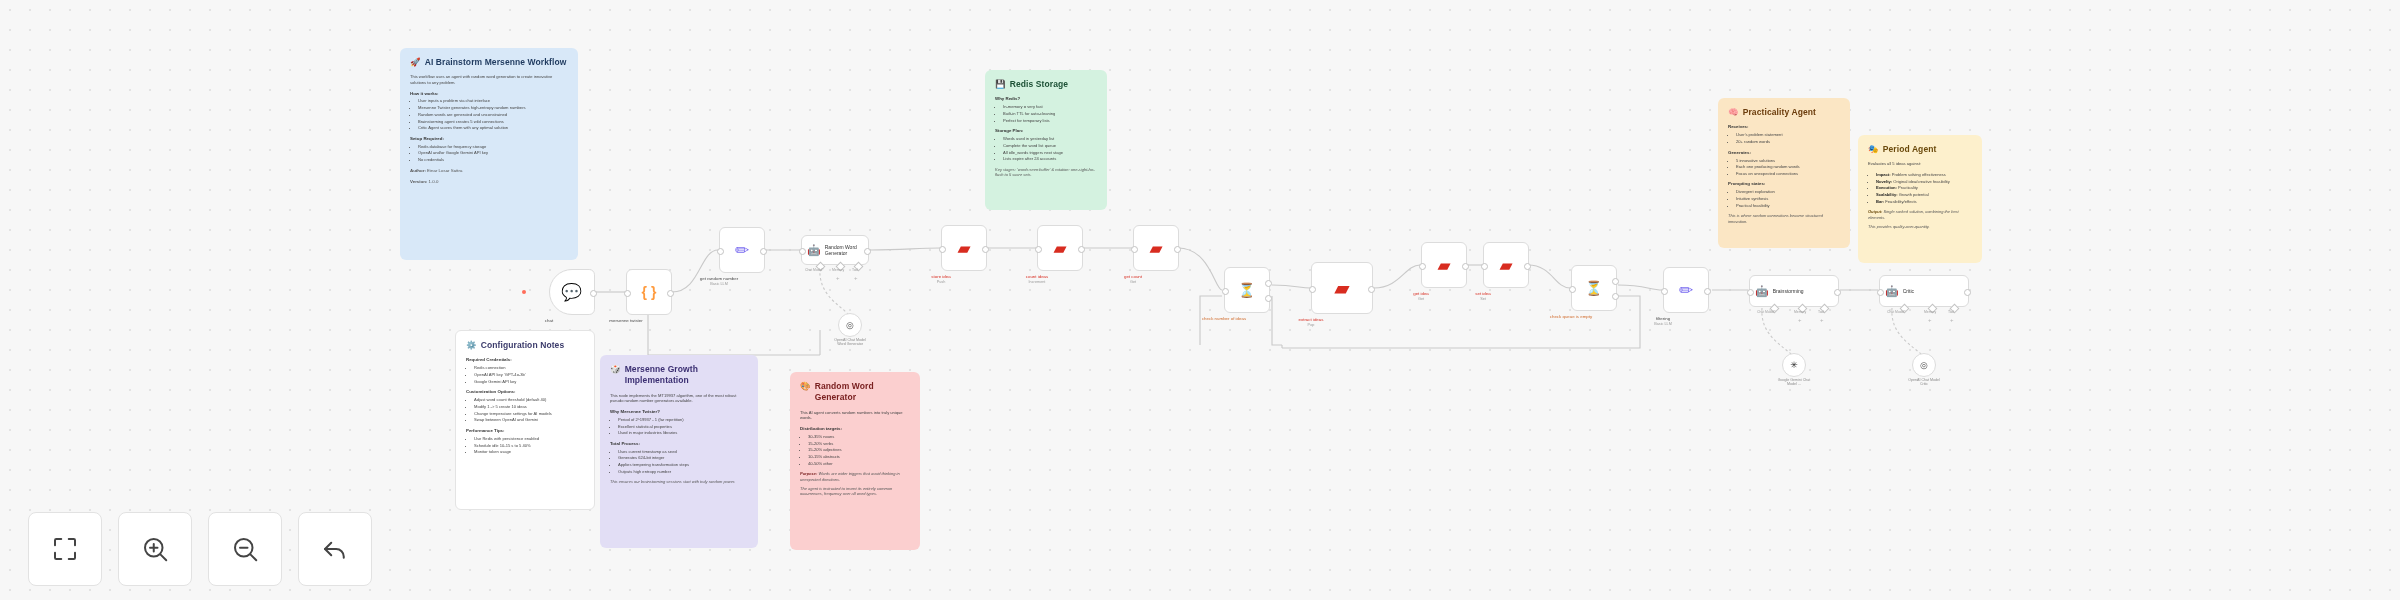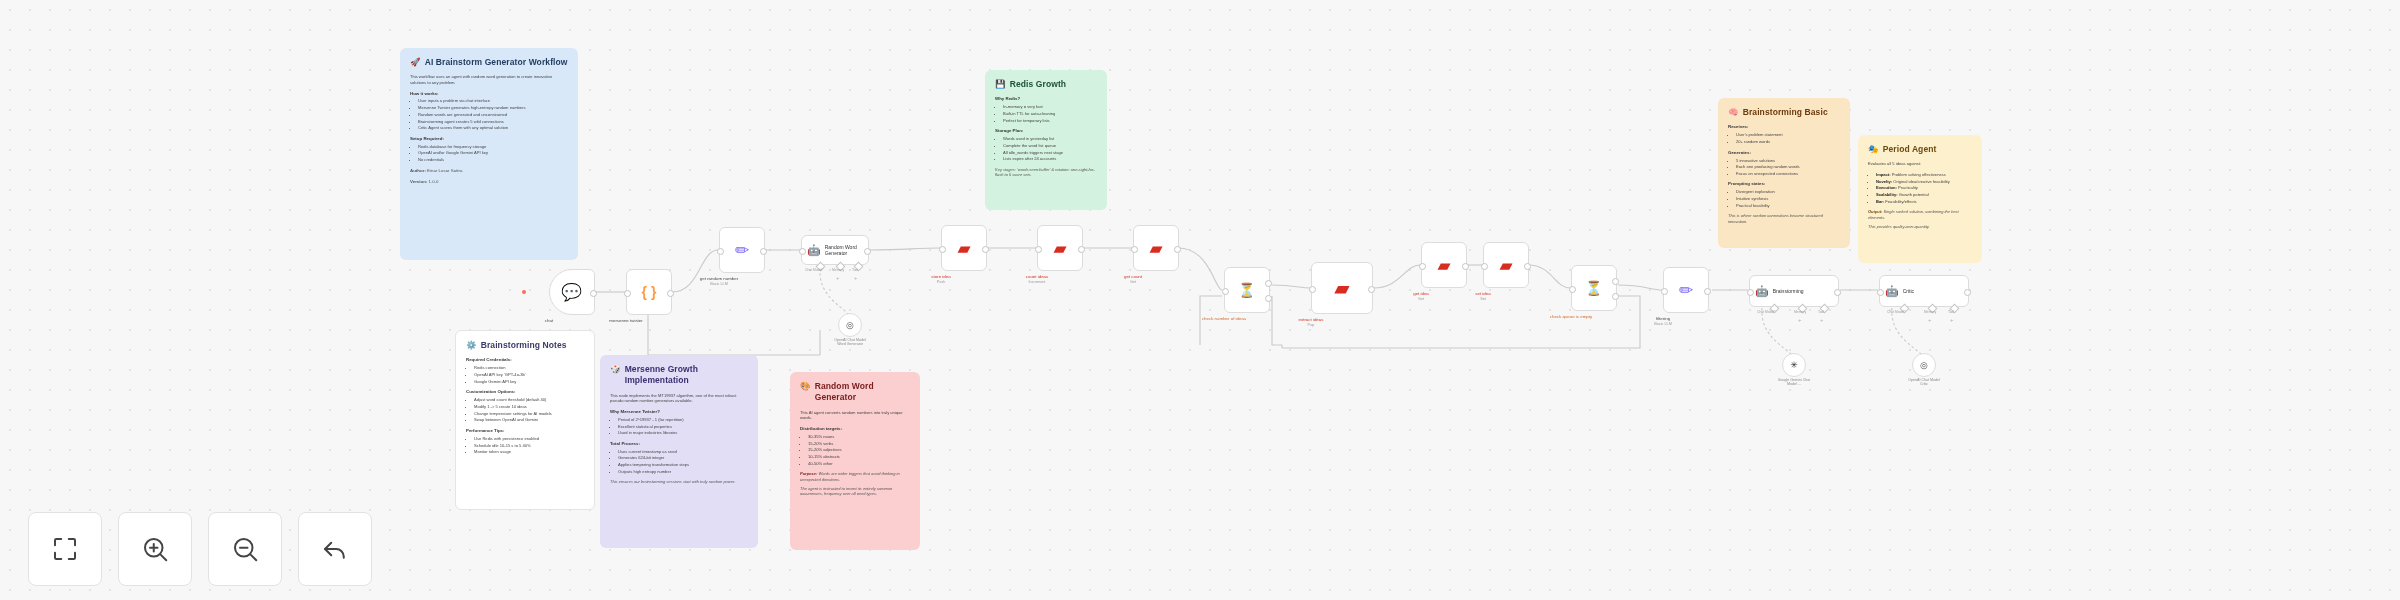--- a/index.html
+++ b/index.html
@@ -201,21 +201,21 @@
     <path d="M820,355 L820,330"></path>
 
     <path class="dash" d="M820,268 C818,295 840,305 849,315"></path>
     <path class="dash" d="M1762,308 C1760,335 1782,345 1792,355"></path>
     <path class="dash" d="M1892,308 C1890,335 1912,345 1922,355"></path>
   </svg>
 
   <div class="sticky sticky-blue" style="left:400px;top:48px;width:178px;height:212px;">
     <h3>
       <span class="em">🚀</span>
-      <span>AI Brainstorm Generator Workflow</span>
+      <span>AI Brainstorm Mersenne Workflow</span>
     </h3>
     <p>This workflow uses an agent with random word generation to create innovative solutions to any problem.</p>
     <div class="sub">How it works:</div>
     <ul>
       <li>User inputs a problem via chat interface</li>
       <li>Mersenne Twister generates high-entropy random numbers</li>
       <li>Random words are generated and unconstrained</li>
       <li>Brainstorming agent creates 5 wild connections</li>
       <li>Critic Agent scores them with any optimal solution</li>
     </ul>
@@ -231,42 +231,42 @@
     </div>
     <div class="meta">
       <span style="font-weight:bold">Version:</span>
       <span>1.0.0</span>
     </div>
   </div>
 
   <div class="sticky sticky-green" style="left:985px;top:70px;width:122px;height:140px;">
     <h3>
       <span class="em">💾</span>
-      <span>Redis Growth</span>
+      <span>Redis Storage</span>
     </h3>
     <div class="sub">Why Redis?</div>
     <ul>
       <li>In-memory = very fast</li>
       <li>Built-in TTL for auto-cleaning</li>
       <li>Perfect for temporary lists</li>
     </ul>
     <div class="sub">Storage Plan:</div>
     <ul>
       <li>Words used in yesterday list</li>
       <li>Complete the word list queue</li>
       <li>All idle_words triggers next stage</li>
       <li>Lists expire after 24 accounts</li>
     </ul>
     <div class="note">Key stages: 'words:seen:buffer' &amp; rotation: one-sight-for-flush to 5 score sets.</div>
   </div>
 
   <div class="sticky sticky-white" style="left:455px;top:330px;width:140px;height:180px;">
     <h3>
       <span class="em">⚙️</span>
-      <span>Brainstorming Notes</span>
+      <span>Configuration Notes</span>
     </h3>
     <div class="sub">Required Credentials:</div>
     <ul>
       <li>Redis connection</li>
       <li>OpenAI API key 'GPT-4o-3b'</li>
       <li>Google Gemini API key</li>
     </ul>
     <div class="sub">Customization Options:</div>
     <ul>
       <li>Adjust word count threshold (default 40)</li>
@@ -321,21 +321,21 @@
     <div class="note">
       <b style="color:#7a2020">Purpose:</b>
       <span>Words are wider triggers that avoid thinking in unexpected directions.</span>
     </div>
     <div class="note">The agent is instructed to invent its entirely common occurrences, frequency over all word types.</div>
   </div>
 
   <div class="sticky sticky-orange" style="left:1718px;top:98px;width:132px;height:150px;">
     <h3>
       <span class="em">🧠</span>
-      <span>Brainstorming Basic</span>
+      <span>Practicality Agent</span>
     </h3>
     <div class="sub">Receives:</div>
     <ul>
       <li>User's problem statement</li>
       <li>20+ random words</li>
     </ul>
     <div class="sub">Generates:</div>
     <ul>
       <li>5 innovative solutions</li>
       <li>Each one producing random words</li>

